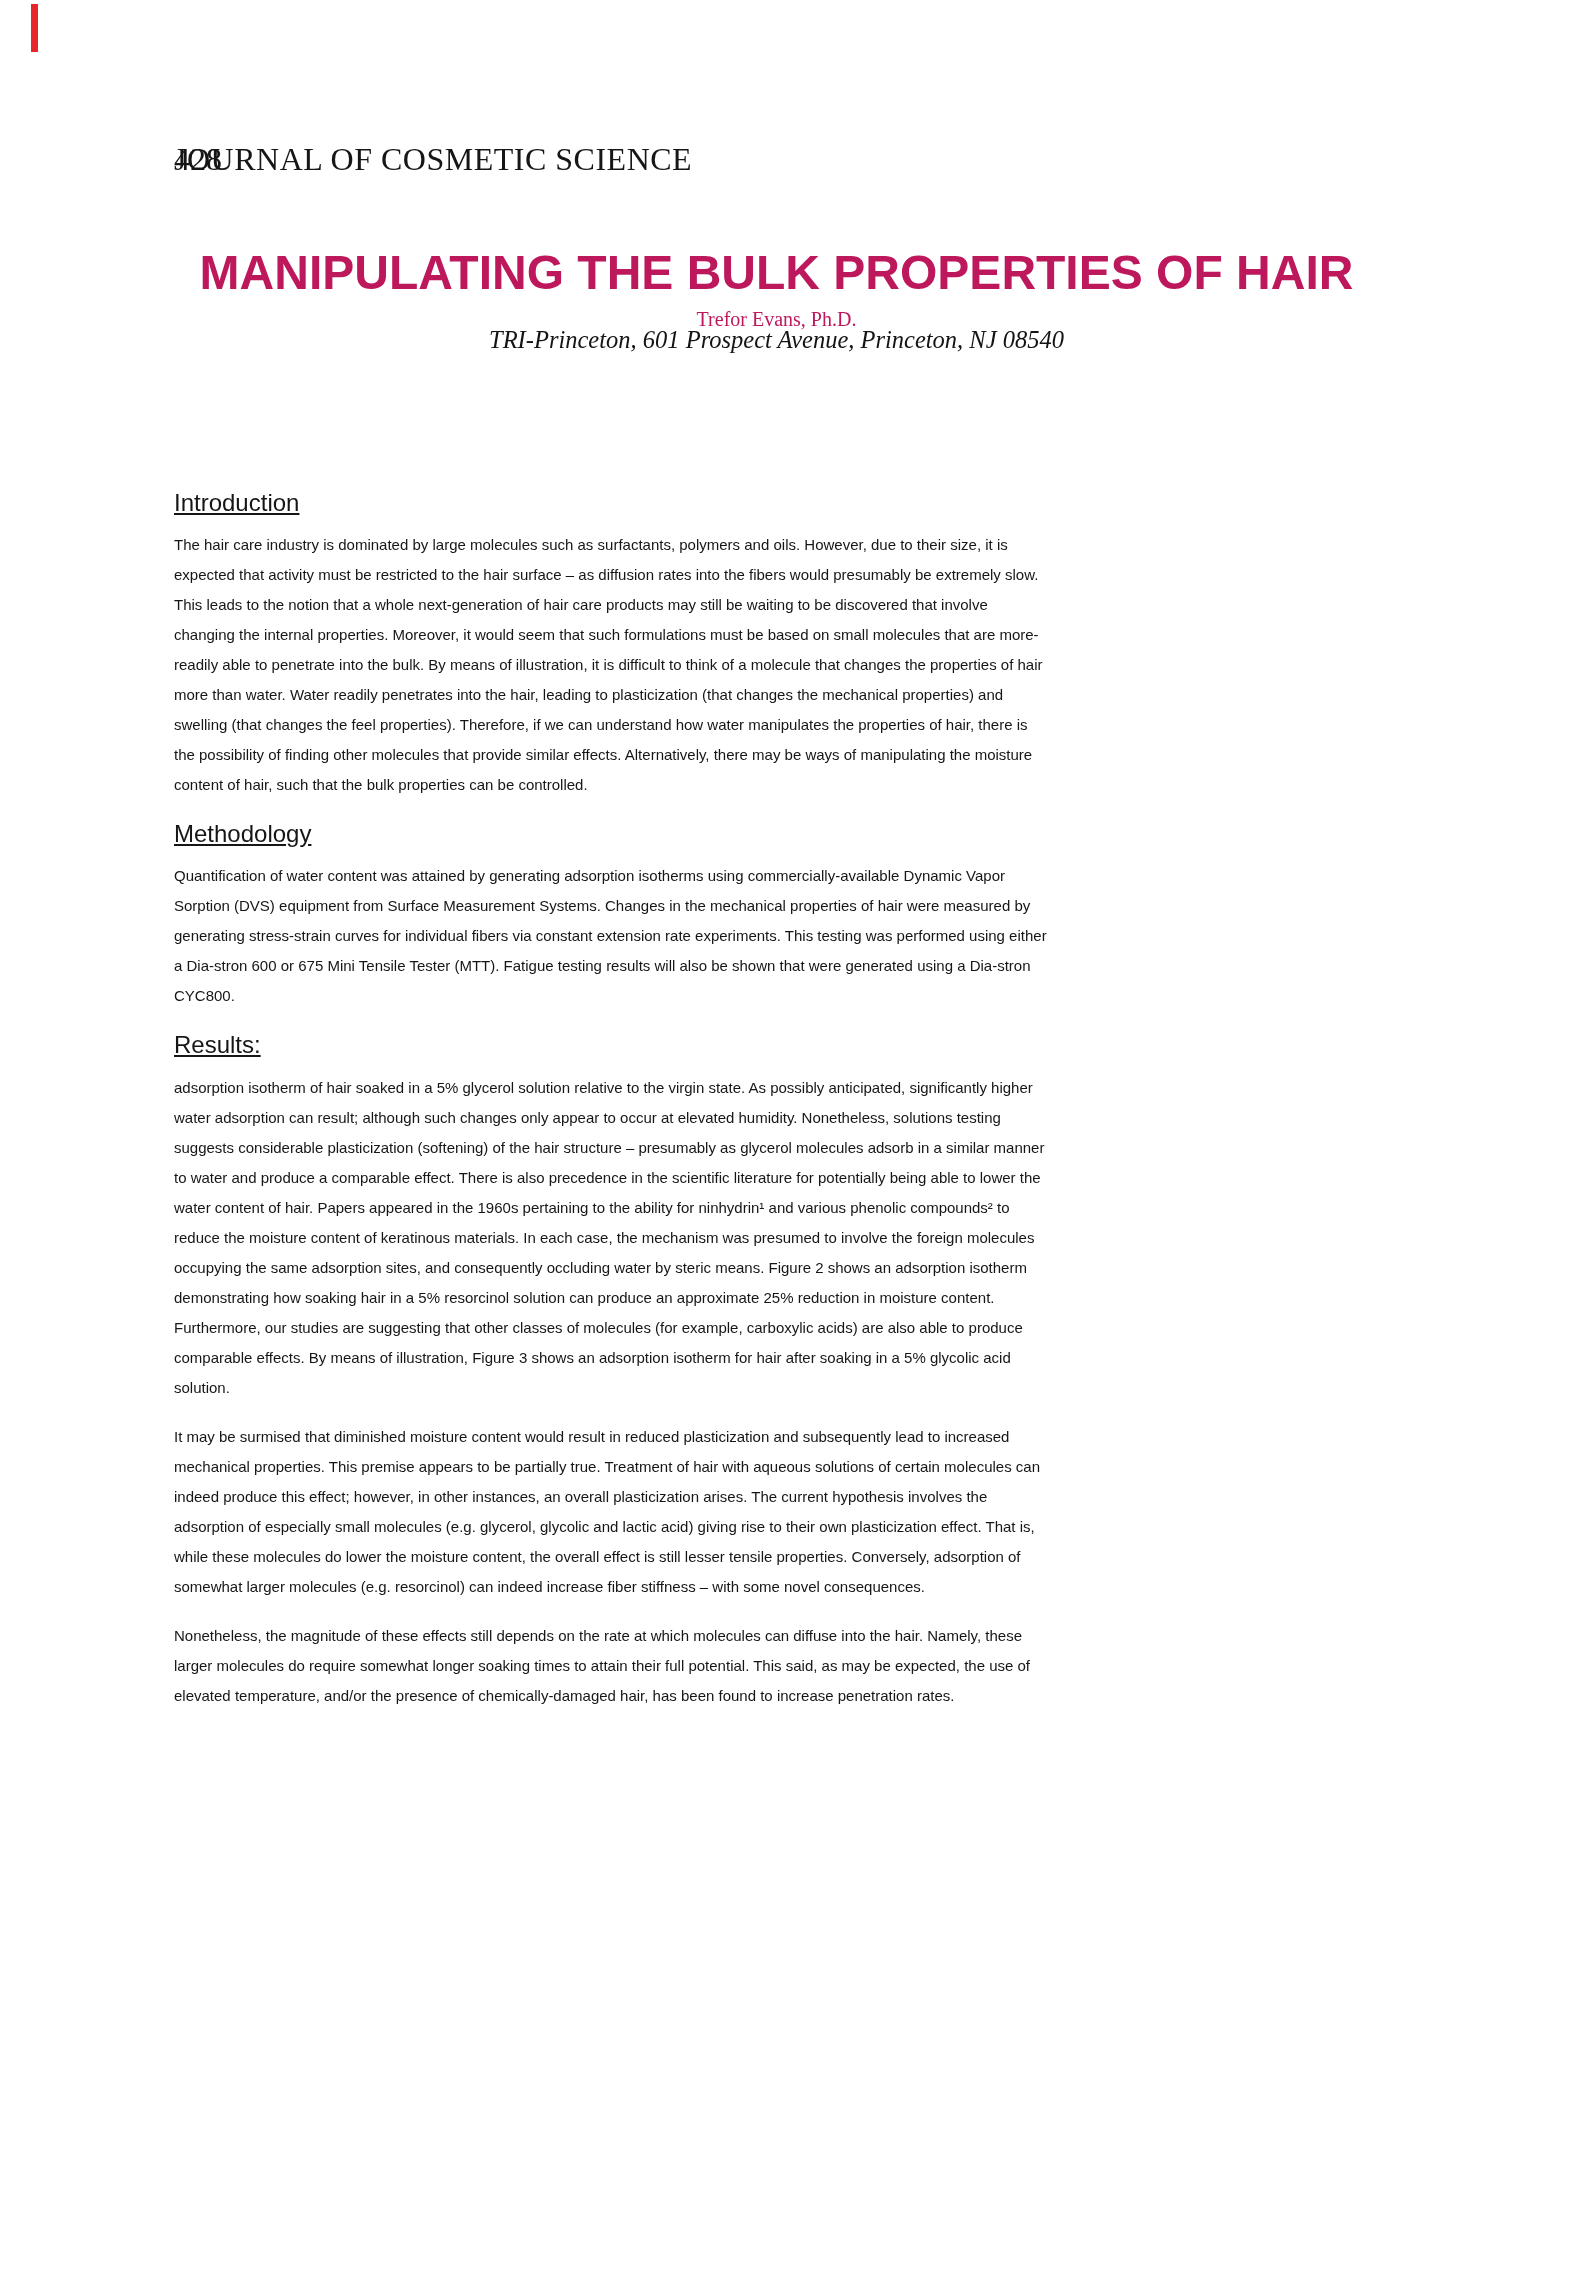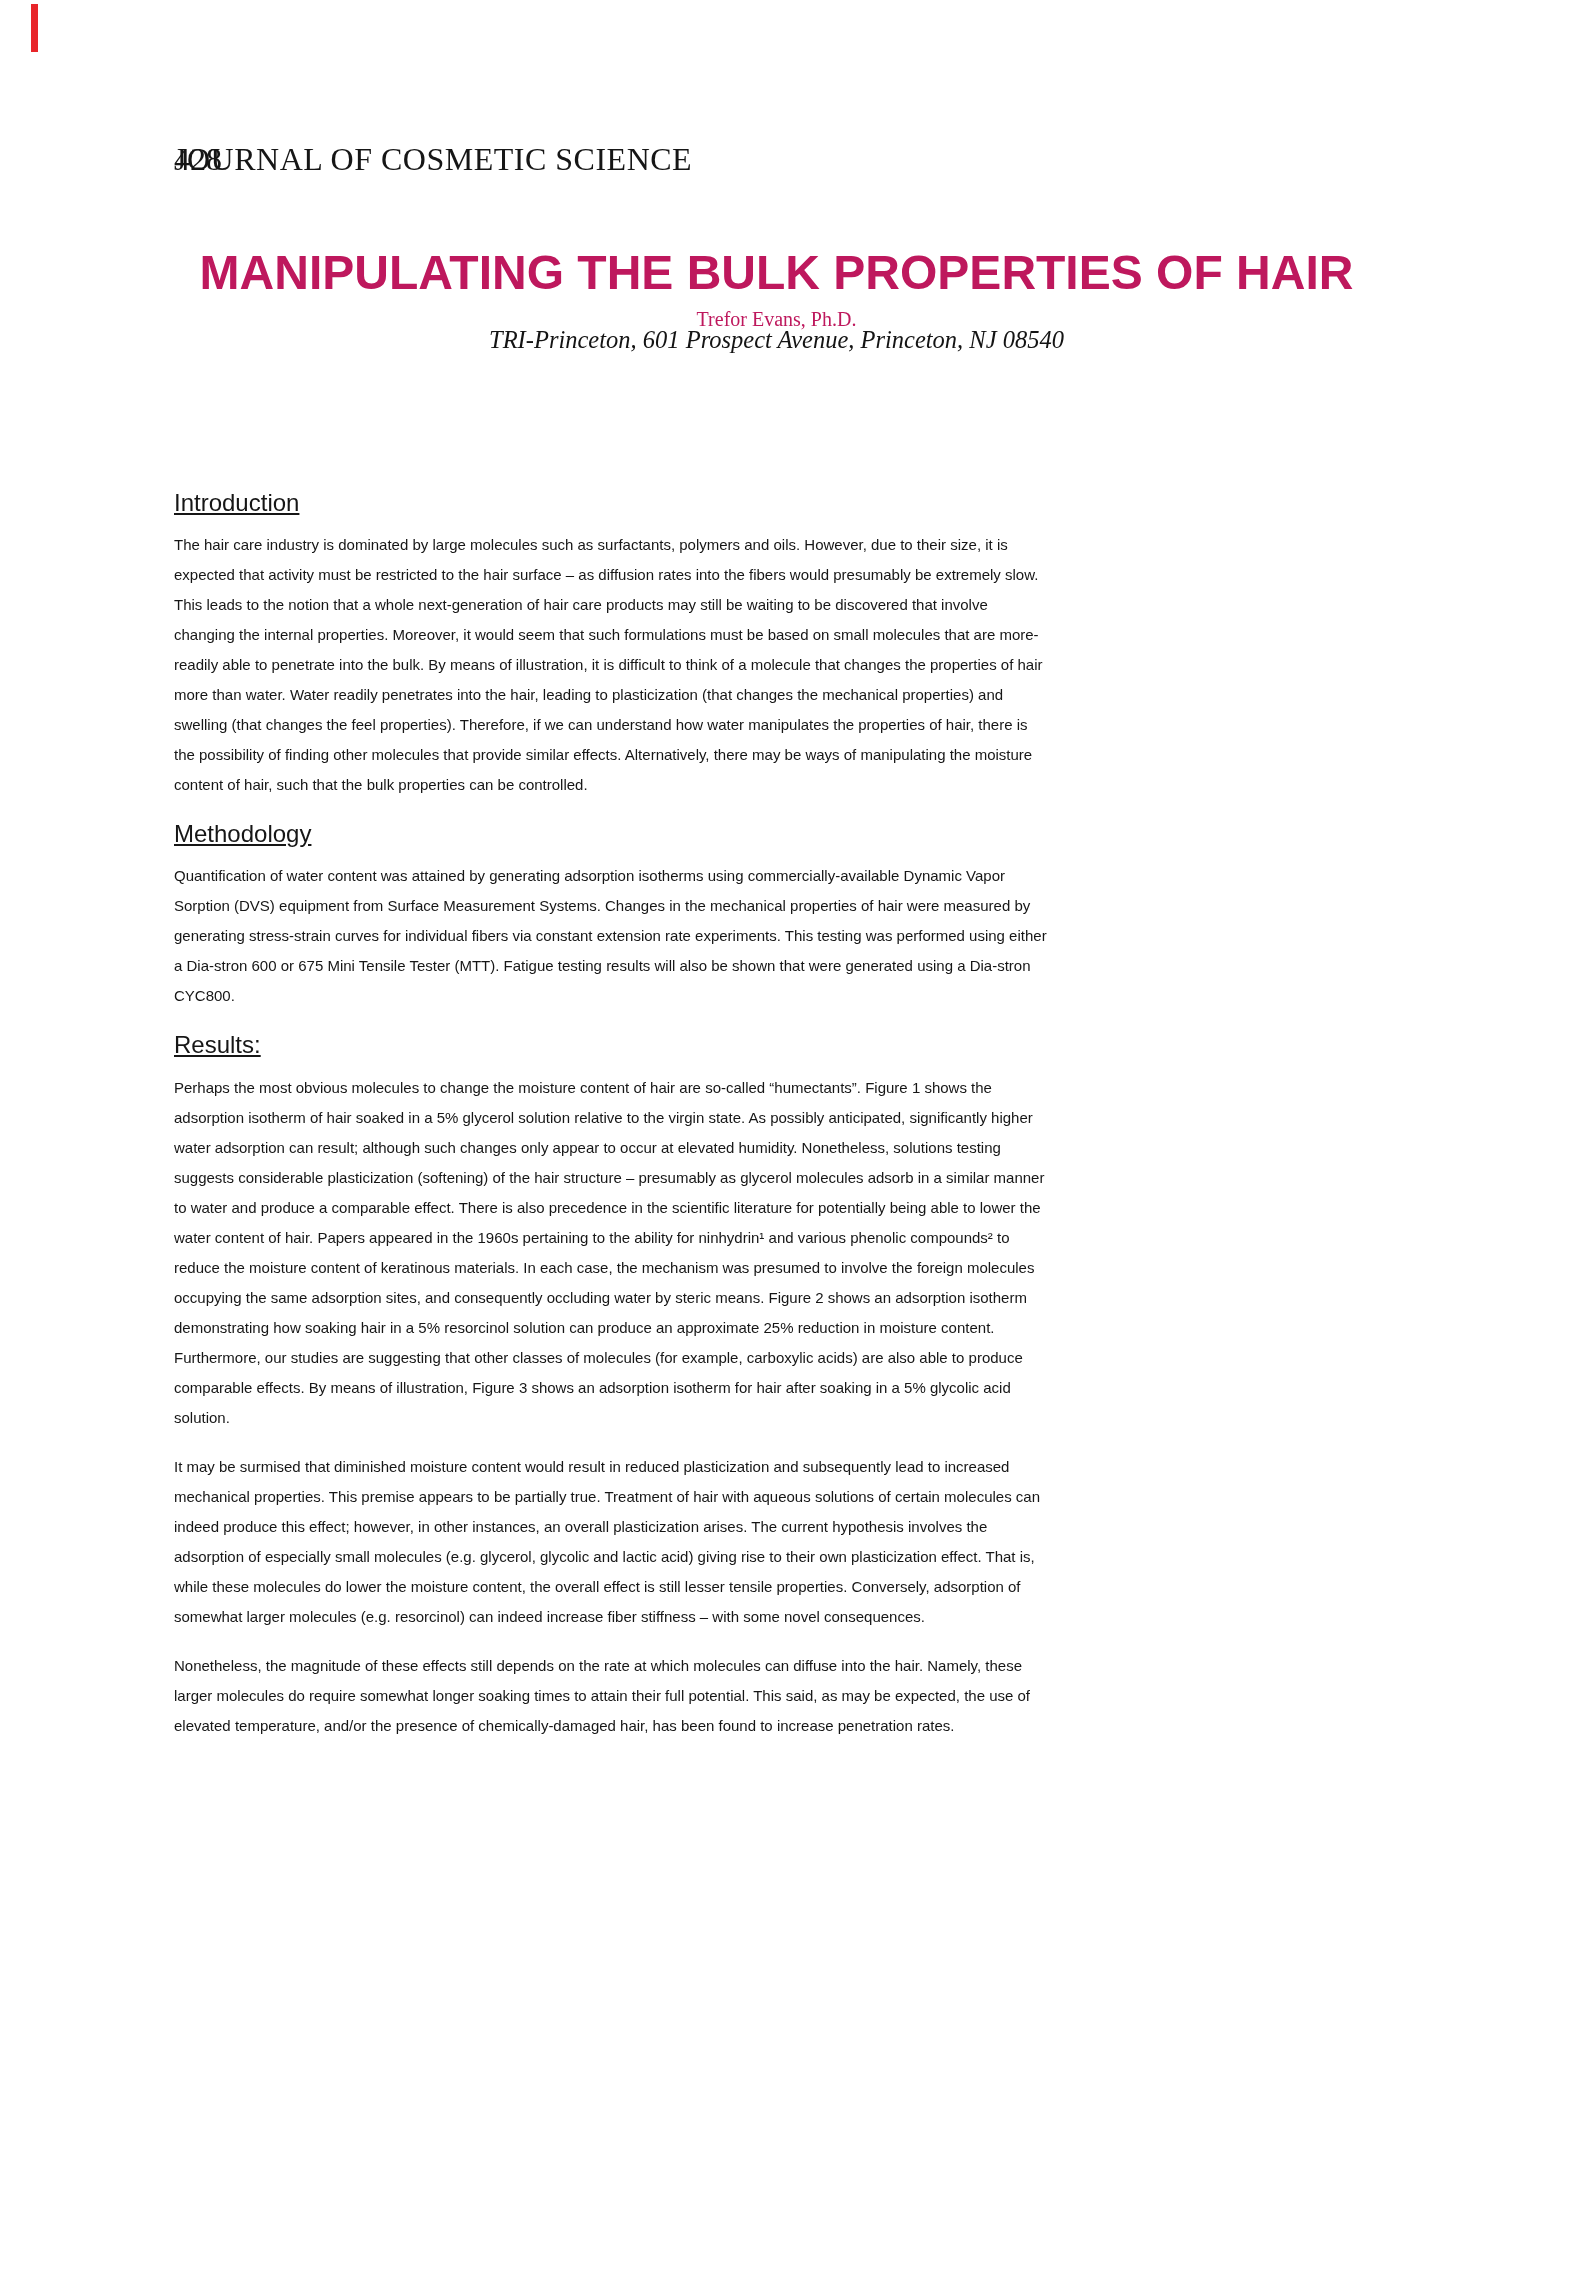--- a/index.html
+++ b/index.html
@@ -131,21 +131,20 @@
       <div class="section-heading">Methodology</div>
       <div class="para">
         <div class="body-line">Quantification of water content was attained by generating adsorption isotherms using commercially-available Dynamic Vapor</div>
         <div class="body-line">Sorption (DVS) equipment from Surface Measurement Systems. Changes in the mechanical properties of hair were measured by</div>
         <div class="body-line">generating stress-strain curves for individual fibers via constant extension rate experiments. This testing was performed using either</div>
         <div class="body-line">a Dia-stron 600 or 675 Mini Tensile Tester (MTT). Fatigue testing results will also be shown that were generated using a Dia-stron</div>
         <div class="body-line">CYC800.</div>
       </div>
       <div class="section-heading">Results:</div>
       <div class="para">
-        <div class="body-line">Perhaps the most obvious molecules to change the moisture content of hair are so-called “humectants”. Figure 1 shows the</div>
         <div class="body-line">adsorption isotherm of hair soaked in a 5% glycerol solution relative to the virgin state. As possibly anticipated, significantly higher</div>
         <div class="body-line">water adsorption can result; although such changes only appear to occur at elevated humidity. Nonetheless, solutions testing</div>
         <div class="body-line">suggests considerable plasticization (softening) of the hair structure – presumably as glycerol molecules adsorb in a similar manner</div>
         <div class="body-line">to water and produce a comparable effect. There is also precedence in the scientific literature for potentially being able to lower the</div>
         <div class="body-line">water content of hair. Papers appeared in the 1960s pertaining to the ability for ninhydrin¹ and various phenolic compounds² to</div>
         <div class="body-line">reduce the moisture content of keratinous materials. In each case, the mechanism was presumed to involve the foreign molecules</div>
         <div class="body-line">occupying the same adsorption sites, and consequently occluding water by steric means. Figure 2 shows an adsorption isotherm</div>
         <div class="body-line">demonstrating how soaking hair in a 5% resorcinol solution can produce an approximate 25% reduction in moisture content.</div>
         <div class="body-line">Furthermore, our studies are suggesting that other classes of molecules (for example, carboxylic acids) are also able to produce</div>
         <div class="body-line">comparable effects. By means of illustration, Figure 3 shows an adsorption isotherm for hair after soaking in a 5% glycolic acid</div>

